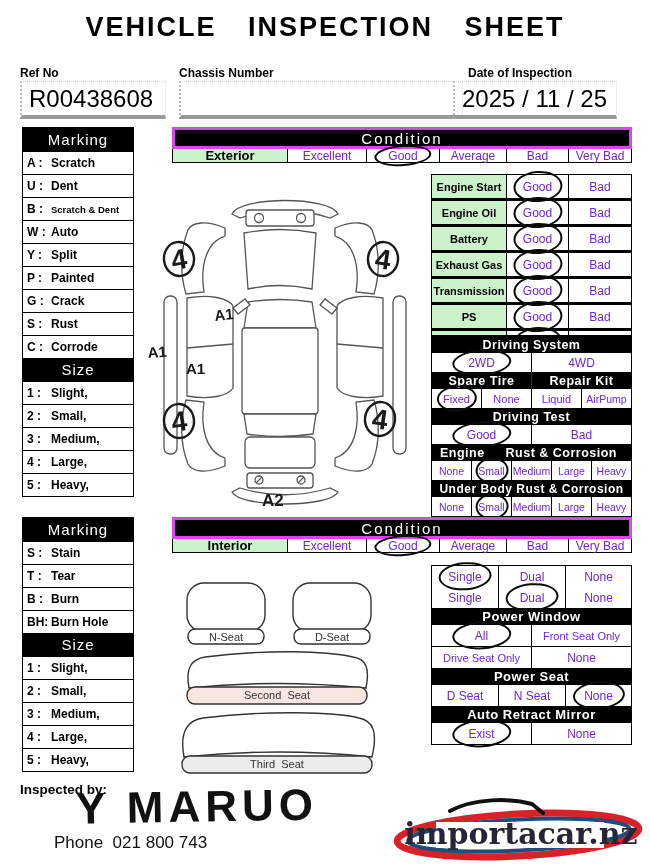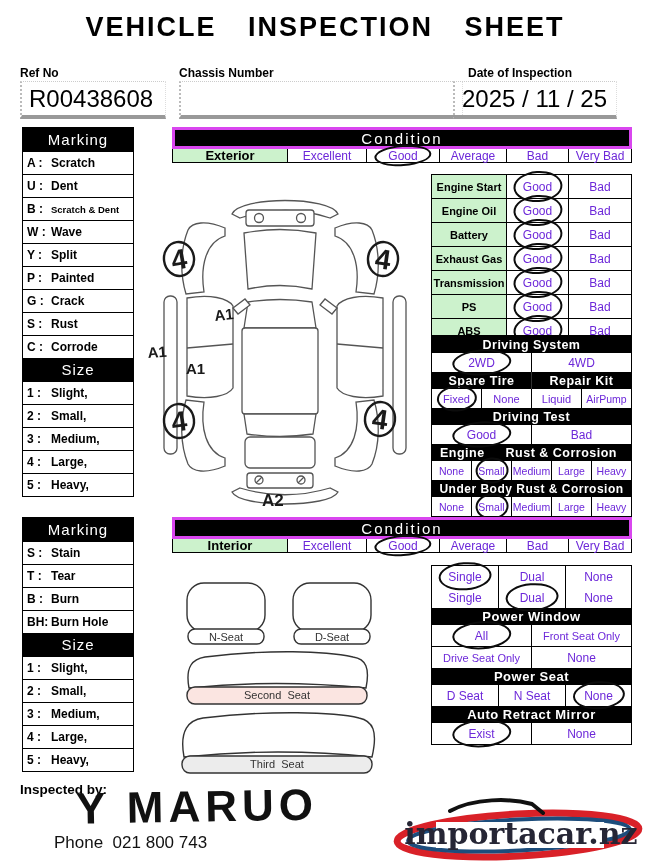--- a/index.html
+++ b/index.html
@@ -29,21 +29,21 @@
         border-right:1px solid #000;box-sizing:border-box;position:relative;}
   .cell:last-child{border-right:none;}
   .cond .c0{width:115px;background:var(--green);color:#000;font-weight:bold;font-size:13px;}
   .cond .c1{width:79px;} .cond .c2{width:73px;} .cond .c3{width:67px;} .cond .c4{width:62px;} .cond .c5{flex:1;}
   
   .rt{position:absolute;left:431px;width:201px;border:1px solid #000;background:#fff;box-sizing:border-box;}
   .rt .hbar{height:17px;background:#000;color:#fff;display:flex;align-items:center;justify-content:center;
             font-size:12.5px;font-weight:bold;letter-spacing:0.5px;}
   .rt .hbar.split{justify-content:space-between;padding:0 14px 0 8px;box-sizing:border-box;}
   .rt .trow{display:flex;background:#fff;}
-  .rt .trow.h19{height:19px;} .rt .trow.h21{height:21px;} .rt .trow.h23{height:23px;border-bottom:1px solid #000000;}
+  .rt .trow.h19{height:19px;} .rt .trow.h21{height:21px;} .rt .trow.h23{height:23px;border-bottom:3px solid #000000;}
   .chk-label{width:75px;background:var(--green);font-weight:bold;font-size:11px;color:#000;
              display:flex;align-items:center;justify-content:center;border-right:1px solid #000;box-sizing:border-box;}
   .w50{width:50px;} .w40{width:40px;} .w62{width:62px;} .w67{width:67px;} .w100{width:100px;} .flex1{flex:1;}
   .fs11{font-size:11px;} .fs10{font-size:10.5px;}
   
   .sel::after{content:"";position:absolute;left:50%;top:50%;width:74%;height:116%;min-height:17px;
               transform:translate(-50%,-52%) rotate(-4deg);border:2.6px solid #0c0c0c;border-radius:50%;
               pointer-events:none;}
   .sel.wide::after{width:56%;}
   
@@ -83,21 +83,21 @@
     <div class="lg-row">
         <span class="code">U :</span>
         <span class="lbl">Dent</span>
       </div>
     <div class="lg-row small">
         <span class="code">B :</span>
         <span class="lbl">Scratch &amp; Dent</span>
       </div>
     <div class="lg-row">
         <span class="code">W :</span>
-        <span class="lbl">Wave</span>
+        <span class="lbl">Auto</span>
       </div>
     <div class="lg-row">
         <span class="code">Y :</span>
         <span class="lbl">Split</span>
       </div>
     <div class="lg-row">
         <span class="code">P :</span>
         <span class="lbl">Painted</span>
       </div>
     <div class="lg-row">

